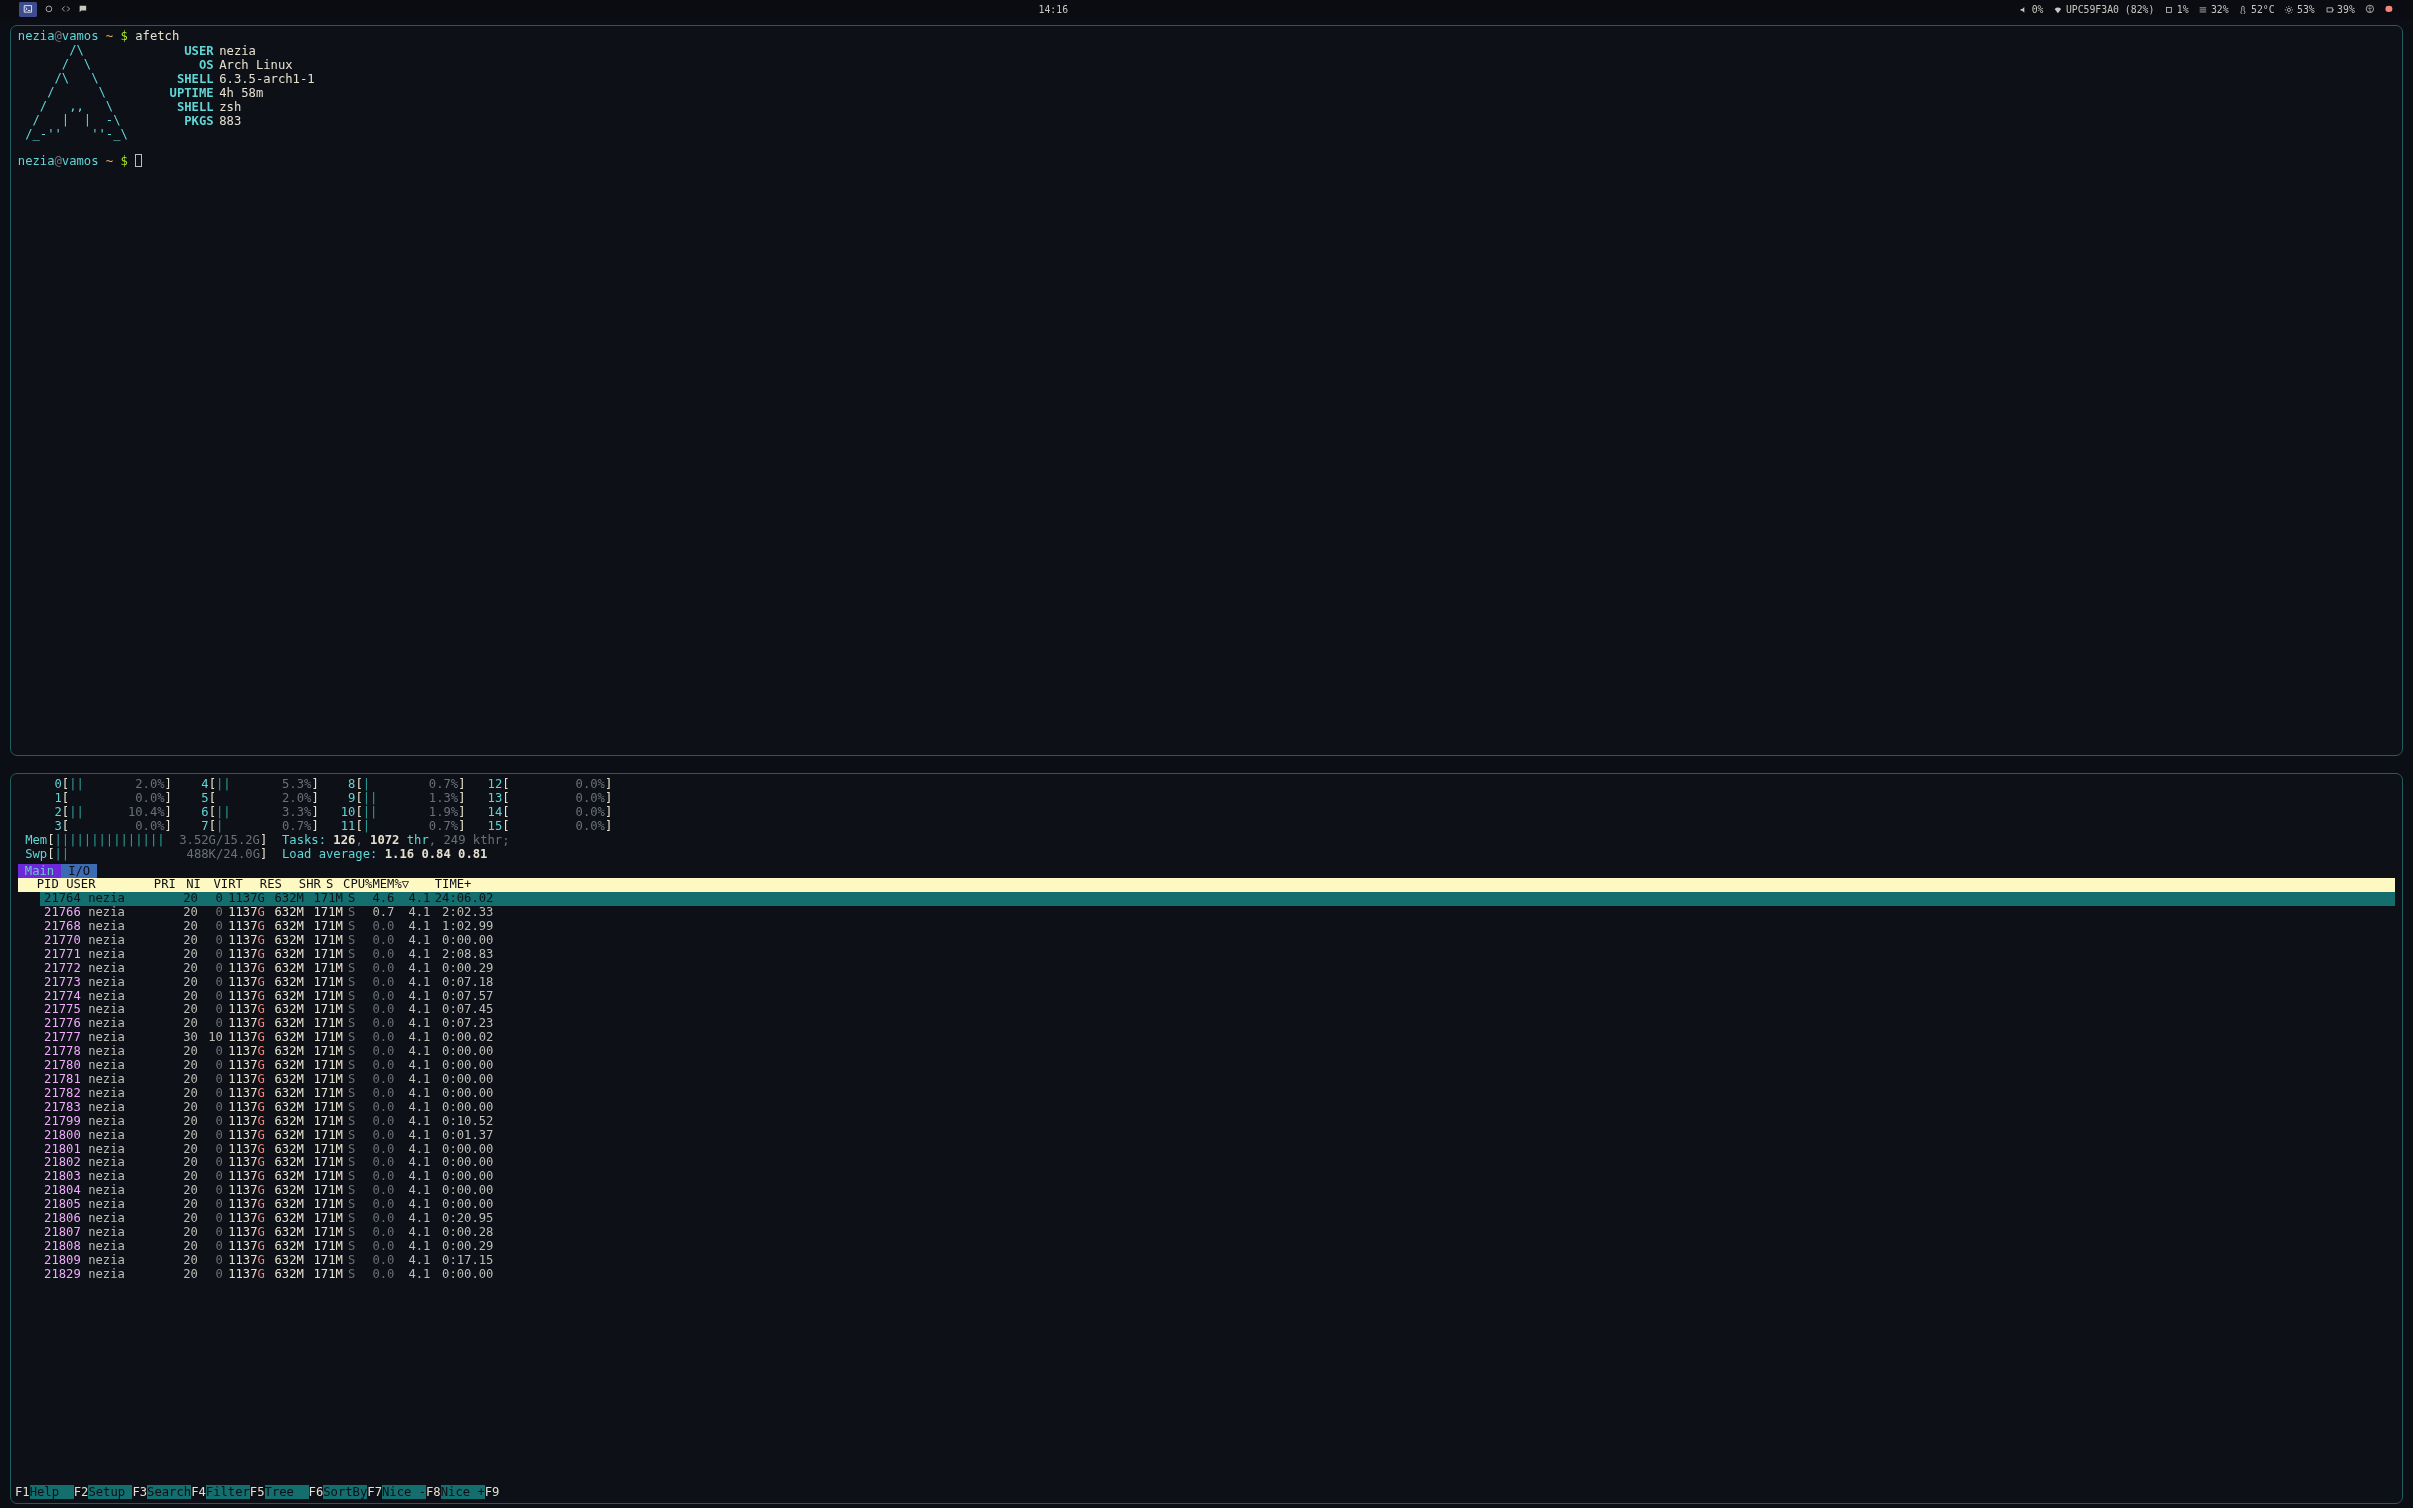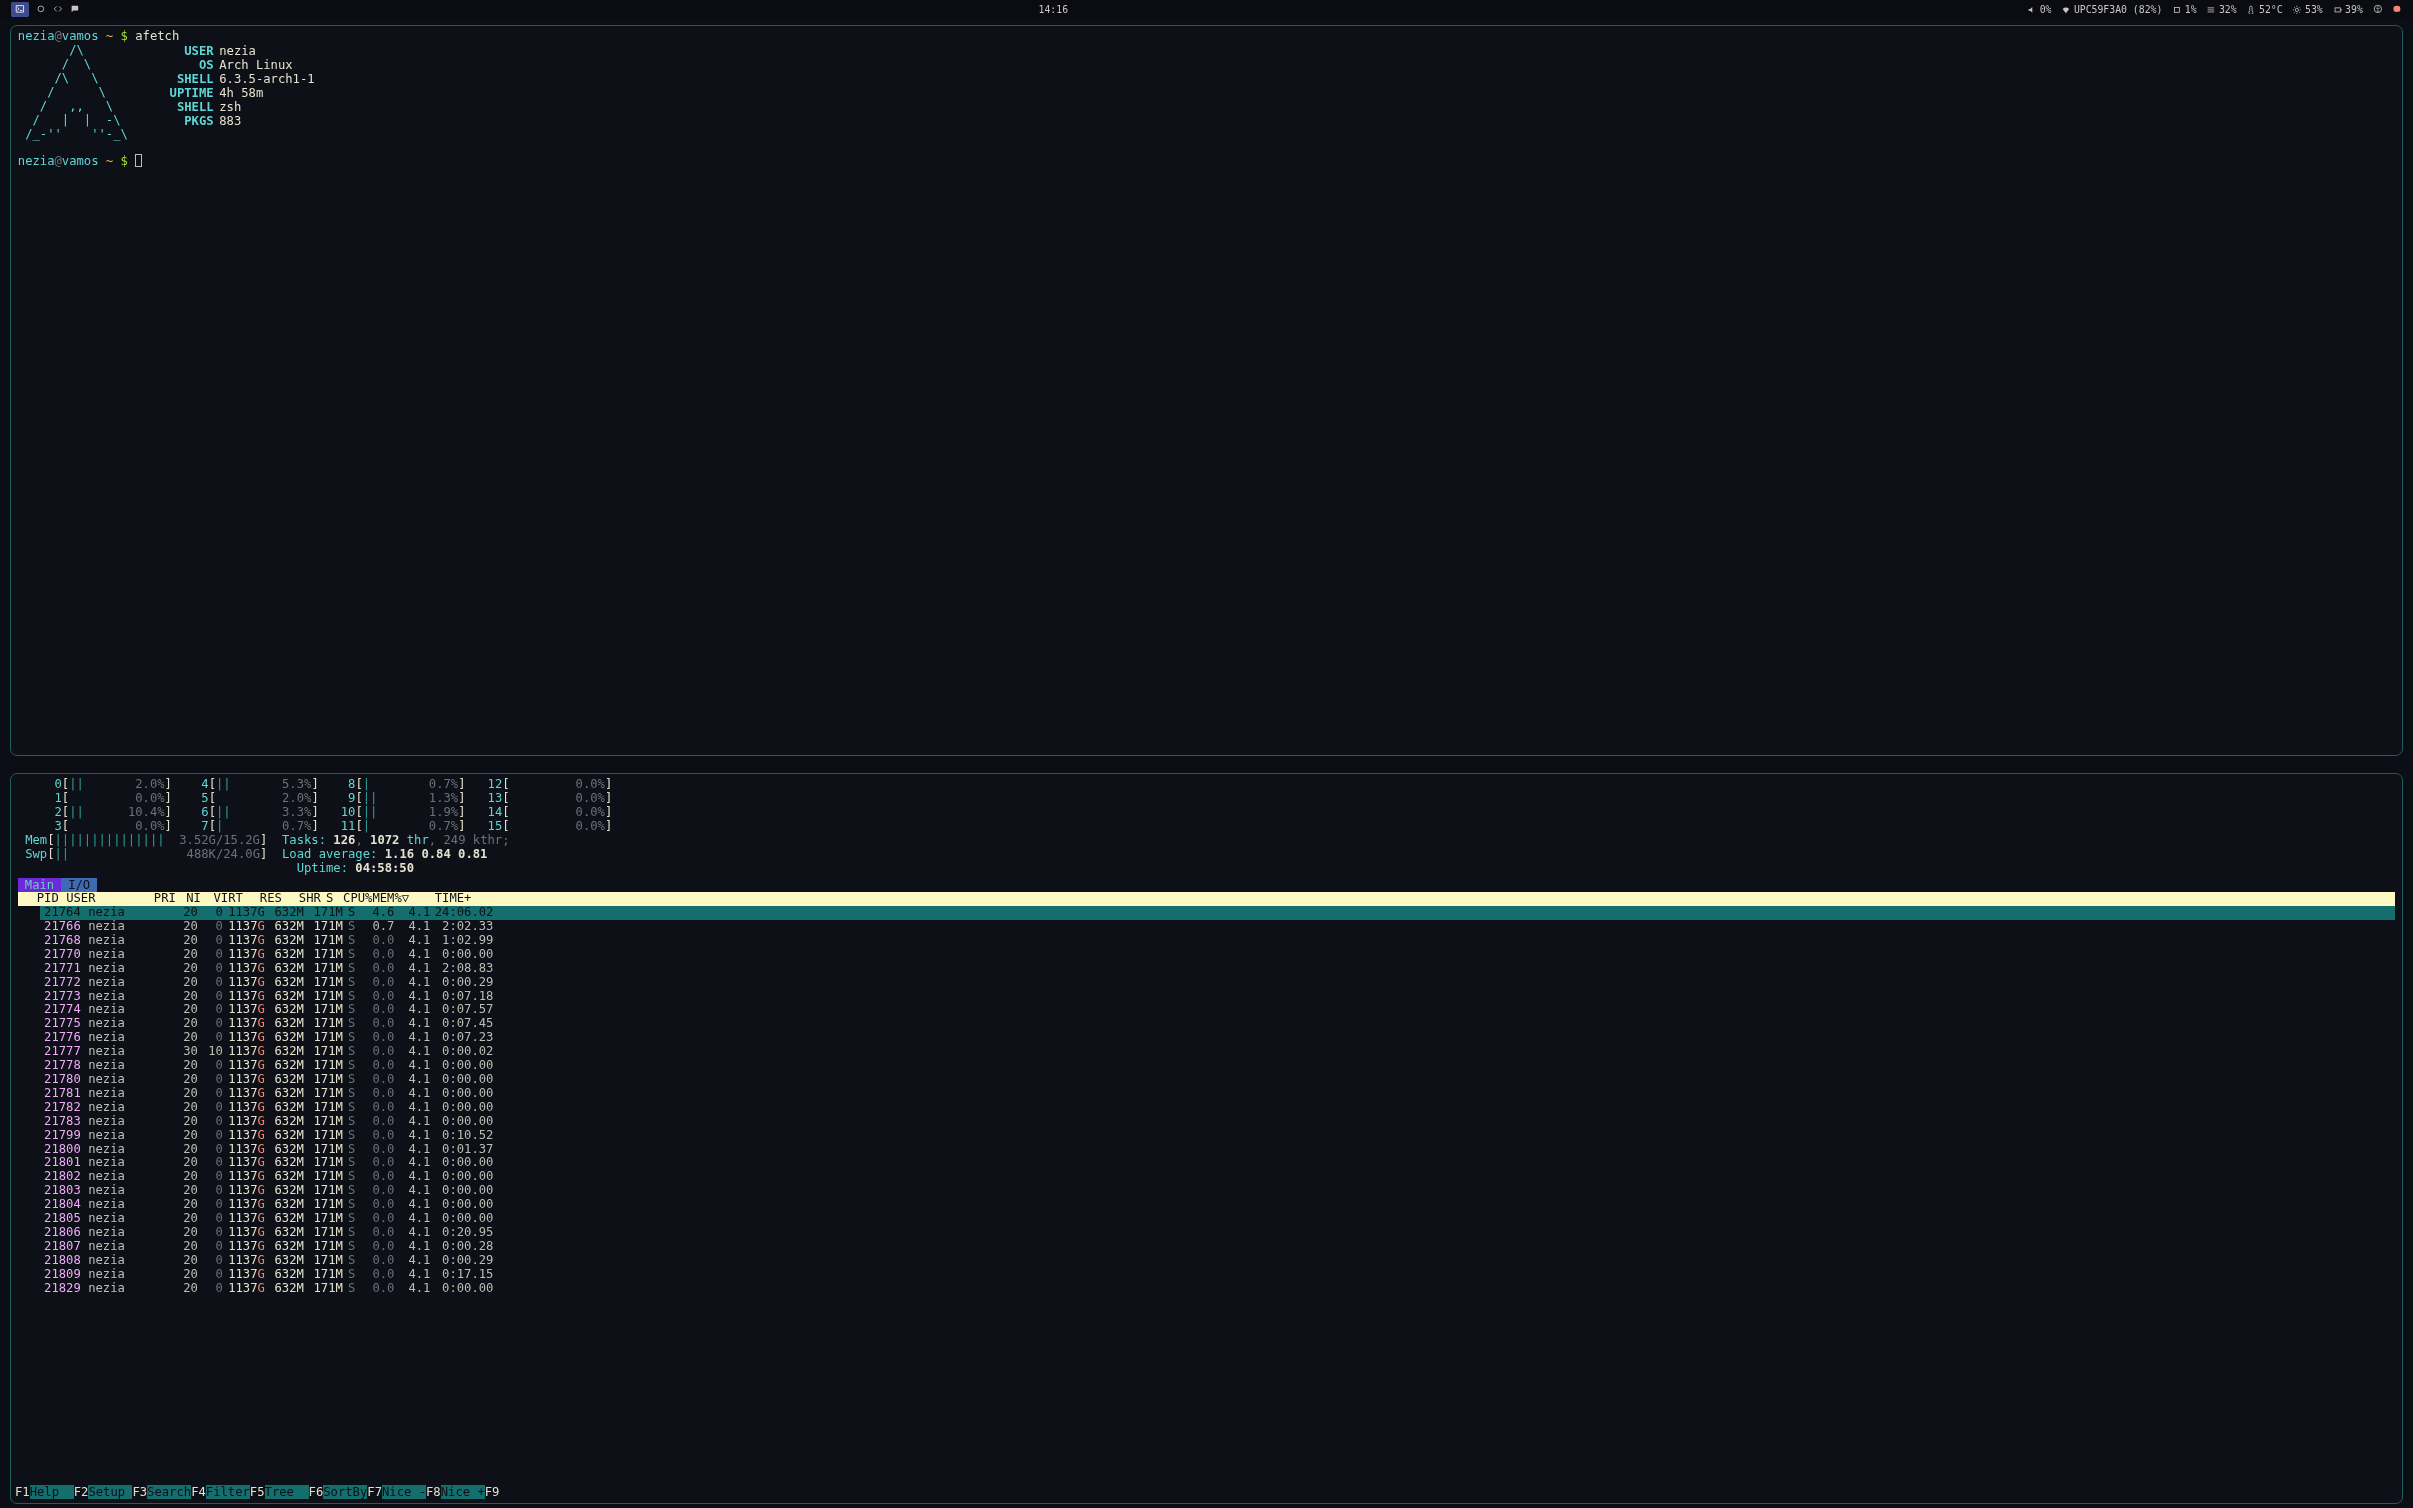--- a/index.html
+++ b/index.html
@@ -12,21 +12,21 @@
     height: 1508px;
     transform-origin: top left;
     overflow: hidden;
   }
   
   .topbar {
     height: 19px;
     background: #0a0c12;
     display: flex;
     align-items: center;
-    padding: 0 11px;
+    padding: 0 19px;
     font-size: 9.8px;
     color: #c9c7c0;
   }
   .topbar .left { display: flex; gap: 7px; align-items: center; }
   .topbar .center { flex: 1; text-align: center; }
   .topbar .right { display: flex; gap: 9.8px; align-items: center; }
   .topbar .tray-icon { display: inline-flex; align-items: center; gap: 2.8px; }
   .topbar .ws-active {
     background: #3d4b8f;
     padding: 1.4px 4.2px;
@@ -263,21 +263,20 @@
 
   <div class="pane">
     <div class="htop-header">
       <pre id="cpu-grid">   <span class="cpu-num">  0</span><span class="bracket">[</span><span class="bar-low">||</span>     <span class="pct">  2.0%</span><span class="bracket">]</span>  <span class="cpu-num">  4</span><span class="bracket">[</span><span class="bar-low">||</span>     <span class="pct">  5.3%</span><span class="bracket">]</span>  <span class="cpu-num">  8</span><span class="bracket">[</span><span class="bar-low">| </span>     <span class="pct">  0.7%</span><span class="bracket">]</span>  <span class="cpu-num"> 12</span><span class="bracket">[</span><span class="bar-low">  </span>     <span class="pct">  0.0%</span><span class="bracket">]</span>  
    <span class="cpu-num">  1</span><span class="bracket">[</span><span class="bar-low">  </span>     <span class="pct">  0.0%</span><span class="bracket">]</span>  <span class="cpu-num">  5</span><span class="bracket">[</span><span class="bar-low">  </span>     <span class="pct">  2.0%</span><span class="bracket">]</span>  <span class="cpu-num">  9</span><span class="bracket">[</span><span class="bar-low">||</span>     <span class="pct">  1.3%</span><span class="bracket">]</span>  <span class="cpu-num"> 13</span><span class="bracket">[</span><span class="bar-low">  </span>     <span class="pct">  0.0%</span><span class="bracket">]</span>  
    <span class="cpu-num">  2</span><span class="bracket">[</span><span class="bar-low">||</span>     <span class="pct"> 10.4%</span><span class="bracket">]</span>  <span class="cpu-num">  6</span><span class="bracket">[</span><span class="bar-low">||</span>     <span class="pct">  3.3%</span><span class="bracket">]</span>  <span class="cpu-num"> 10</span><span class="bracket">[</span><span class="bar-low">||</span>     <span class="pct">  1.9%</span><span class="bracket">]</span>  <span class="cpu-num"> 14</span><span class="bracket">[</span><span class="bar-low">  </span>     <span class="pct">  0.0%</span><span class="bracket">]</span>  
    <span class="cpu-num">  3</span><span class="bracket">[</span><span class="bar-low">  </span>     <span class="pct">  0.0%</span><span class="bracket">]</span>  <span class="cpu-num">  7</span><span class="bracket">[</span><span class="bar-low">| </span>     <span class="pct">  0.7%</span><span class="bracket">]</span>  <span class="cpu-num"> 11</span><span class="bracket">[</span><span class="bar-low">| </span>     <span class="pct">  0.7%</span><span class="bracket">]</span>  <span class="cpu-num"> 15</span><span class="bracket">[</span><span class="bar-low">  </span>     <span class="pct">  0.0%</span><span class="bracket">]</span>  
 </pre>
       <pre id="mem-line"> <span class="label-c">Mem</span><span class="bracket">[</span><span class="bar-mem">|||||||||||||||</span><span class="pct">  3.52G/15.2G</span><span class="bracket">]</span>  <span class="label-c">Tasks: </span><span class="val-w">126</span><span class="grey">, </span><span class="val-w">1072</span> <span class="label-c">thr</span><span class="grey">, 249 kthr</span><span class="grey">;</span></pre>
       <pre id="swp-line"> <span class="label-c">Swp</span><span class="bracket">[</span><span class="bar-mem">||</span>             <span class="pct">   488K/24.0G</span><span class="bracket">]</span>  <span class="label-c">Load average: </span><span class="val-w">1.16 0.84 0.81</span></pre>
-      <pre id="uptime-line">                                      <span class="label-c">Uptime: </span><span class="val-w">04:58:50</span></pre>
     </div>
 
     <div class="tabs">
       <span class="tab tab-inactive">Main</span><span class="tab tab-active">I/O</span>
     </div>
 
     <pre class="proc-header" id="proc-header"><span class="w-pid">PID</span> <span class="w-usr">USER</span>     <span class="w-pri">PRI</span><span class="w-ni">NI</span><span class="w-virt">VIRT</span><span class="w-res">RES</span><span class="w-shr">SHR</span><span class="w-s">S</span><span class="w-cpu">CPU%</span><span class="w-mem">MEM%▽</span><span class="w-time">TIME+</span></pre>
     <div id="proc-body">
         <pre class="proc-row hl"><span class="w-pid pid">21764</span> <span class="w-usr usr">nezia</span>     <span class="w-pri num">20</span><span class="w-ni zero">0</span><span class="w-virt"><span class="virt">1137</span><span class="virt-g">G</span></span><span class="w-res res">632M</span><span class="w-shr shr">171M</span><span class="w-s st">S</span><span class="w-cpu cpu">4.6</span><span class="w-mem mem">4.1</span><span class="w-time time">24:06.02</span></pre>
         <pre class="proc-row"><span class="w-pid pid">21766</span> <span class="w-usr usr">nezia</span>     <span class="w-pri num">20</span><span class="w-ni zero">0</span><span class="w-virt"><span class="virt">1137</span><span class="virt-g">G</span></span><span class="w-res res">632M</span><span class="w-shr shr">171M</span><span class="w-s st">S</span><span class="w-cpu cpu">0.7</span><span class="w-mem mem">4.1</span><span class="w-time time">2:02.33</span></pre>

